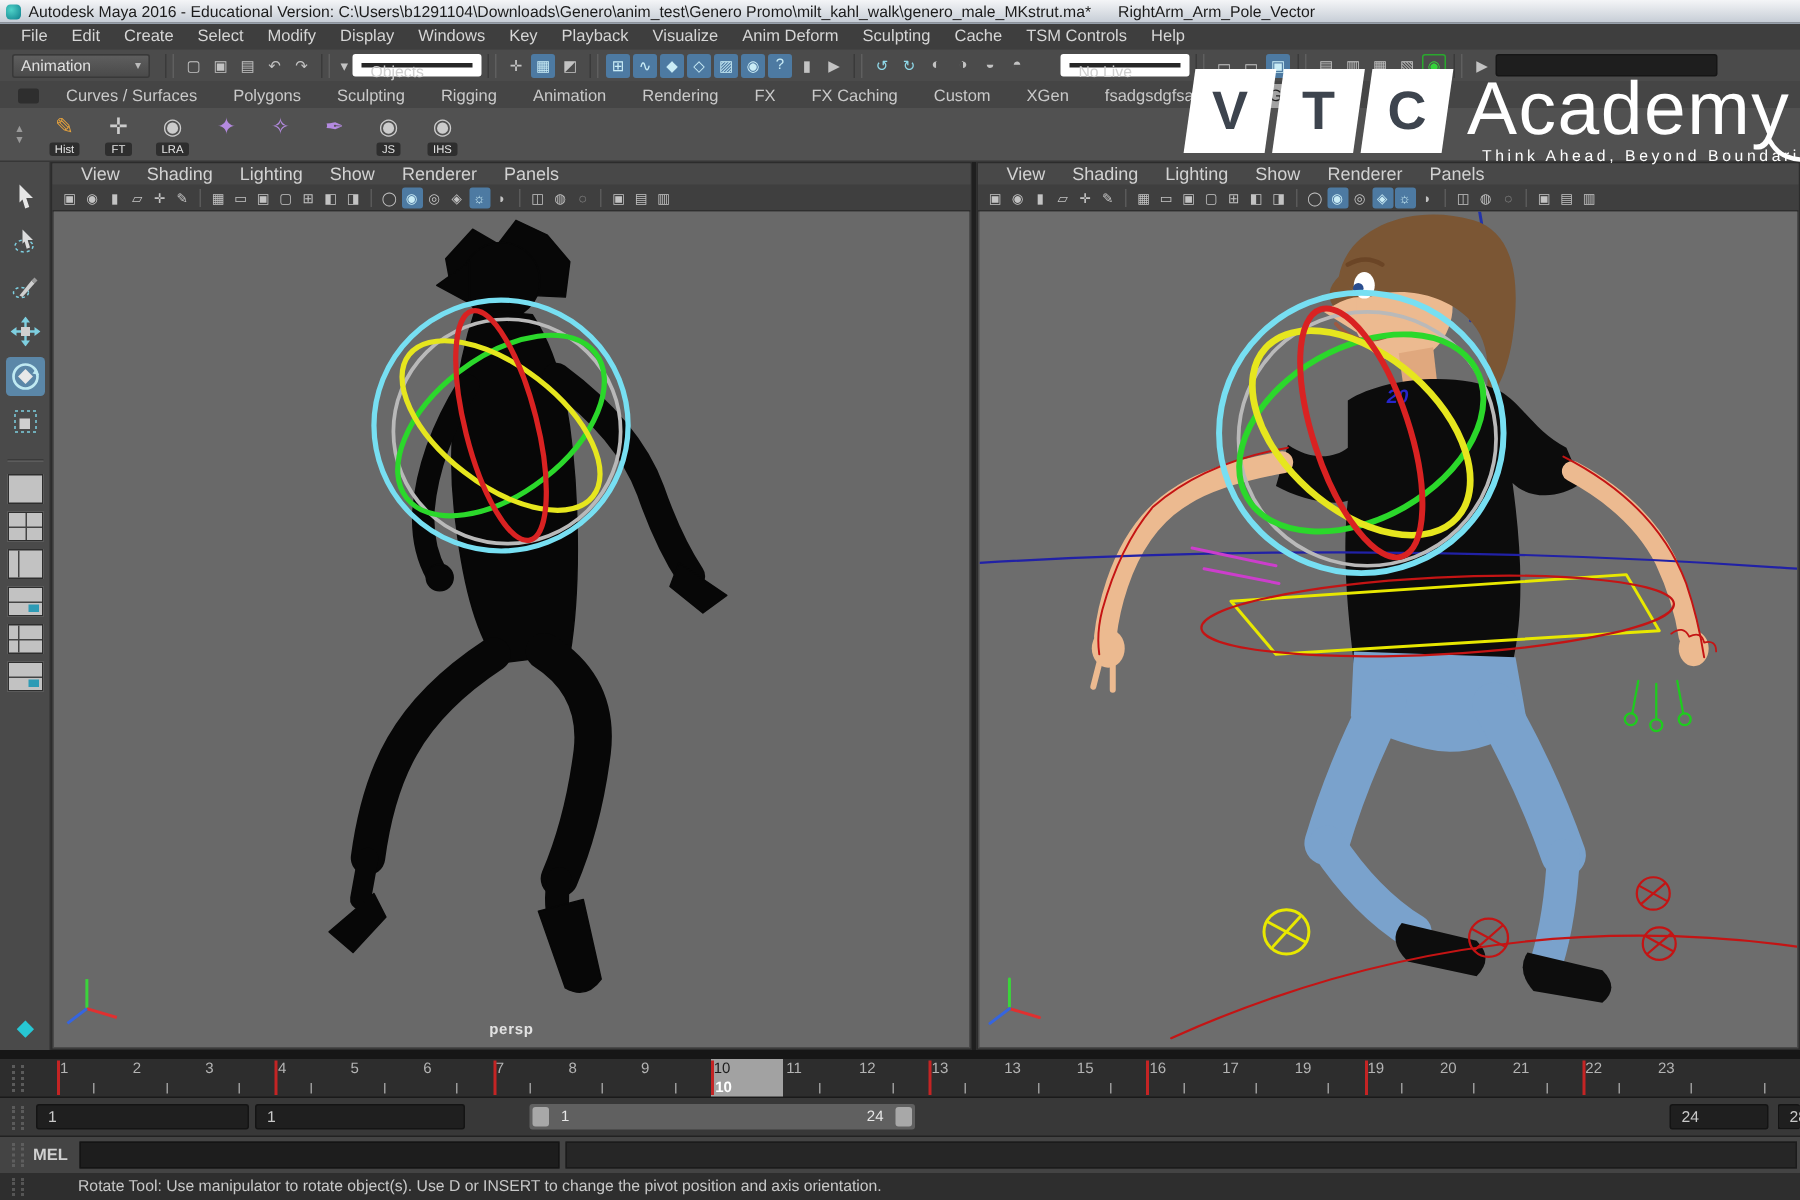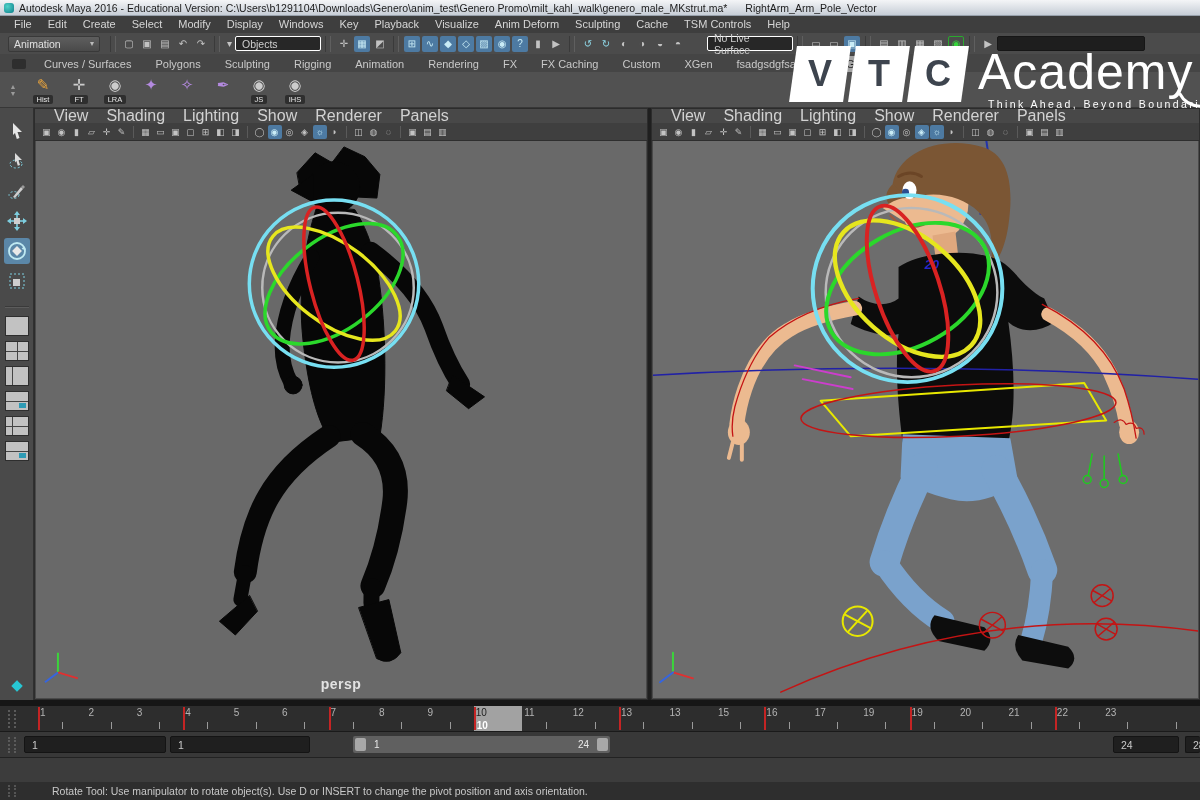--- a/index.html
+++ b/index.html
@@ -27,22 +27,22 @@
   .mode-dd { width:92px; height:16px; background:linear-gradient(#5e5e5e,#4a4a4a);
     border:1px solid #393939; border-radius:2px; display:flex; align-items:center;
     justify-content:space-between; padding:0 5px; margin-right:6px; }
   .mode-dd span { font-size:10.5px; color:#e0e0e0; }
   .gsep { width:6px; height:16px; border-left:1px solid #3a3a3a; border-right:1px solid #5f5f5f; margin:0 4px; }
   .icon { display:inline-flex; width:16px; height:16px; align-items:center; justify-content:center;
     font-size:10px; color:#c3c3c3; margin:0 1px; border-radius:2px; }
   .icon.hl { background:#4d7aa2; color:#c9ecf6; }
   .icon.teal { color:#8fd8e8; }
   .icon.green { color:#35d43a; border:1px solid #2aa82e; }
-  .field-box { height:15px; background:#272727; border:1px solid #ffffff; border-radius:2px;
-    font-size:10.5px; color:#cfcfcf; display:flex; align-items:center; padding:0 6px; }
+  .field-box { height:15px; background:#272727; border:6px solid #ffffff; border-radius:2px;
+    font-size:10.5px; color:#cfcfcf; display:flex; align-items:flex-start; padding:0 6px; }
   .status-input { width:148px; height:15px; background:#1e1e1e; border:1px solid #161616;
     color:#ddd; font-size:10px; border-radius:2px; }
 
   
   .shelftabs { position:absolute; left:0; top:54px; width:1200px; height:18px;
     background:#454545; display:flex; align-items:flex-end; padding-left:12px; }
   .shelf-grip { width:14px; height:10px; margin:0 6px 3px 0; background:#2e2e2e; border-radius:2px; }
   .shelftabs .tab { font-size:11px; color:#c9c9c9; padding:2px 12px; cursor:default; }
   .shelftabs .tab.active { background:#a3a3a3; color:#1e1e1e; border-radius:2px 2px 0 0; }
   .shelf { position:absolute; left:0; top:72px; width:1200px; height:36px;
@@ -74,31 +74,31 @@
   .layout-btn .accent { position:absolute; right:2px; bottom:2px; width:7px; height:5px; background:#2e9bb5; }
   .toolbox-maya-icon { position:absolute; bottom:6px; left:0; width:34px; text-align:center;
     color:#27c7d4; font-size:15px; }
 
   
   .viewport { position:relative; background:#4a4a4a; border:1px solid #2c2c2c; }
   .vp-left { width:614px; }
   .vp-gap { width:3px; background:#1f1f1f; }
   .vp-right { flex:1; }
   .vp-menu { height:14px; display:flex; align-items:center; padding-left:10px; background:#484848; }
-  .vp-menu .vmi { font-size:16px; color:#d2d2d2; padding:4px 9px; }
+  .vp-menu .vmi { font-size:12px; color:#d2d2d2; padding:4px 9px; }
   .vp-icons { height:18px; display:flex; align-items:center; padding-left:4px;
     background:#3f3f3f; border-bottom:1px solid #2e2e2e; overflow:hidden; }
   .vp-icons .icon { width:14px; height:14px; font-size:9px; margin:0 0.5px; }
   .isep { width:0; height:12px; border-left:1px solid #5a5a5a; margin:0 4px; display:inline-block; }
   .canvas { position:absolute; left:1px; right:1px; top:32px; bottom:1px; overflow:hidden; }
   .canvas svg { position:absolute; left:0; top:0; width:100%; height:100%; }
   .canvas-left { background:#696969; }
   .canvas-right { background:#6d6d6d; }
   .cam-label { position:absolute; bottom:6px; left:0; width:100%; text-align:center;
-    font-size:14px; font-weight:bold; color:#e2e2e2; letter-spacing:0.5px; }
+    font-size:10px; font-weight:bold; color:#e2e2e2; letter-spacing:0.5px; }
 
   
   .watermark { position:absolute; left:793px; top:46px; display:flex; align-items:flex-start;
     z-index:50; pointer-events:none; }
   .wm-box { width:54px; height:56px; background:#ffffff; transform:skewX(-8deg);
     margin-right:5px; display:flex; align-items:center; justify-content:center; }
   .wm-box span { font-size:36px; font-weight:bold; color:#3d444e; transform:skewX(8deg); }
   .wm-right { margin-left:8px; position:relative; }
   .wm-name { font-size:50px; color:#ffffff; line-height:52px; font-weight:400; letter-spacing:1px; }
   .wm-tagline { font-size:10.5px; color:#ffffff; letter-spacing:2.4px; margin-top:0; padding-left:10px; white-space:nowrap; }
@@ -703,19 +703,25 @@
       <div class="rs-handle"></div>
     </div>
     <div class="rb-field" style="left:1113px;width:66px">
       <span>24</span>
     </div>
     <div class="rb-field" style="left:1185px;width:15px;border-right:none">
       <span>288</span>
     </div>
   </div>
 
+  <div class="melbar">
+    <div class="mel-grip"></div>
+    <span class="mel-label">MEL</span>
+    <input class="mel-input" style="">
+    <div class="mel-output"></div>
+  </div>
 
   <div class="helpbar">
     <div class="help-grip"></div>
     <span class="help-text">Rotate Tool: Use manipulator to rotate object(s). Use D or INSERT to change the pivot position and axis orientation.</span>
   </div>
 
 </div>
 
 </body></html>

